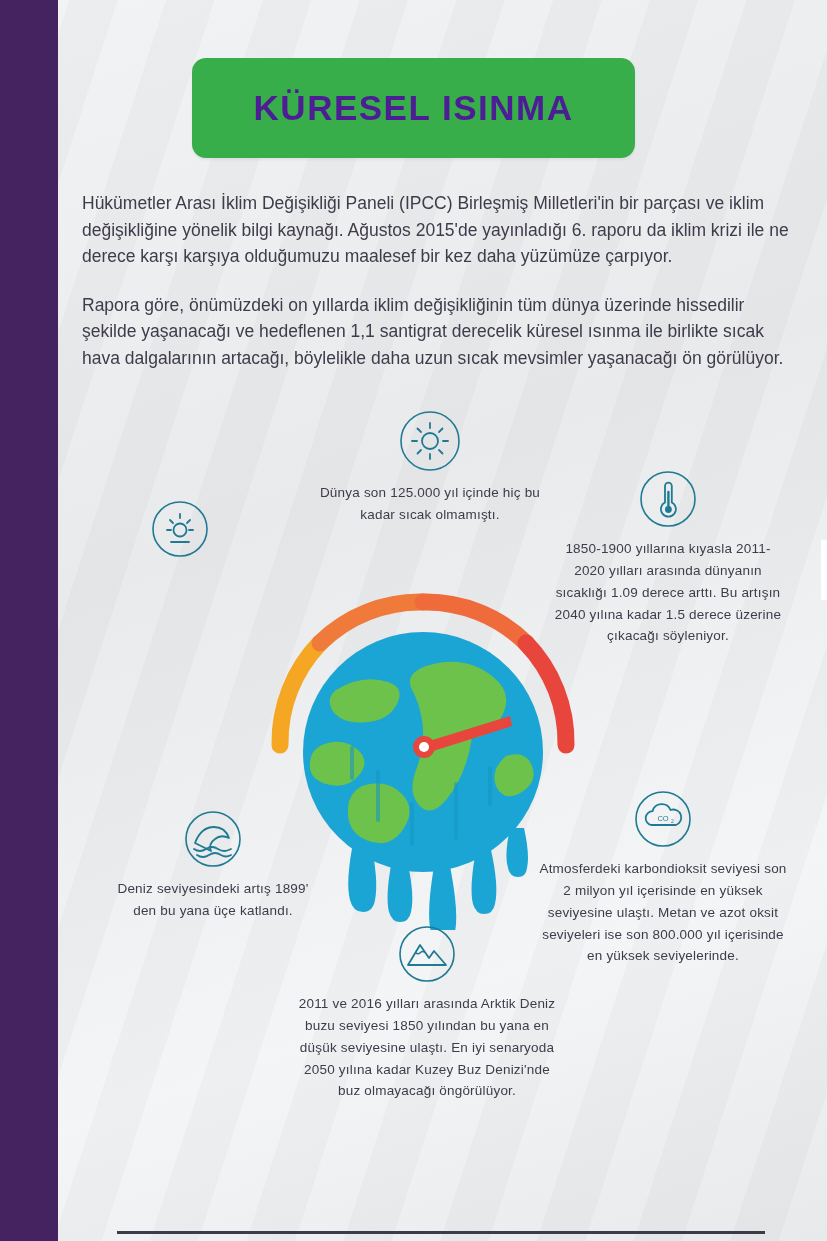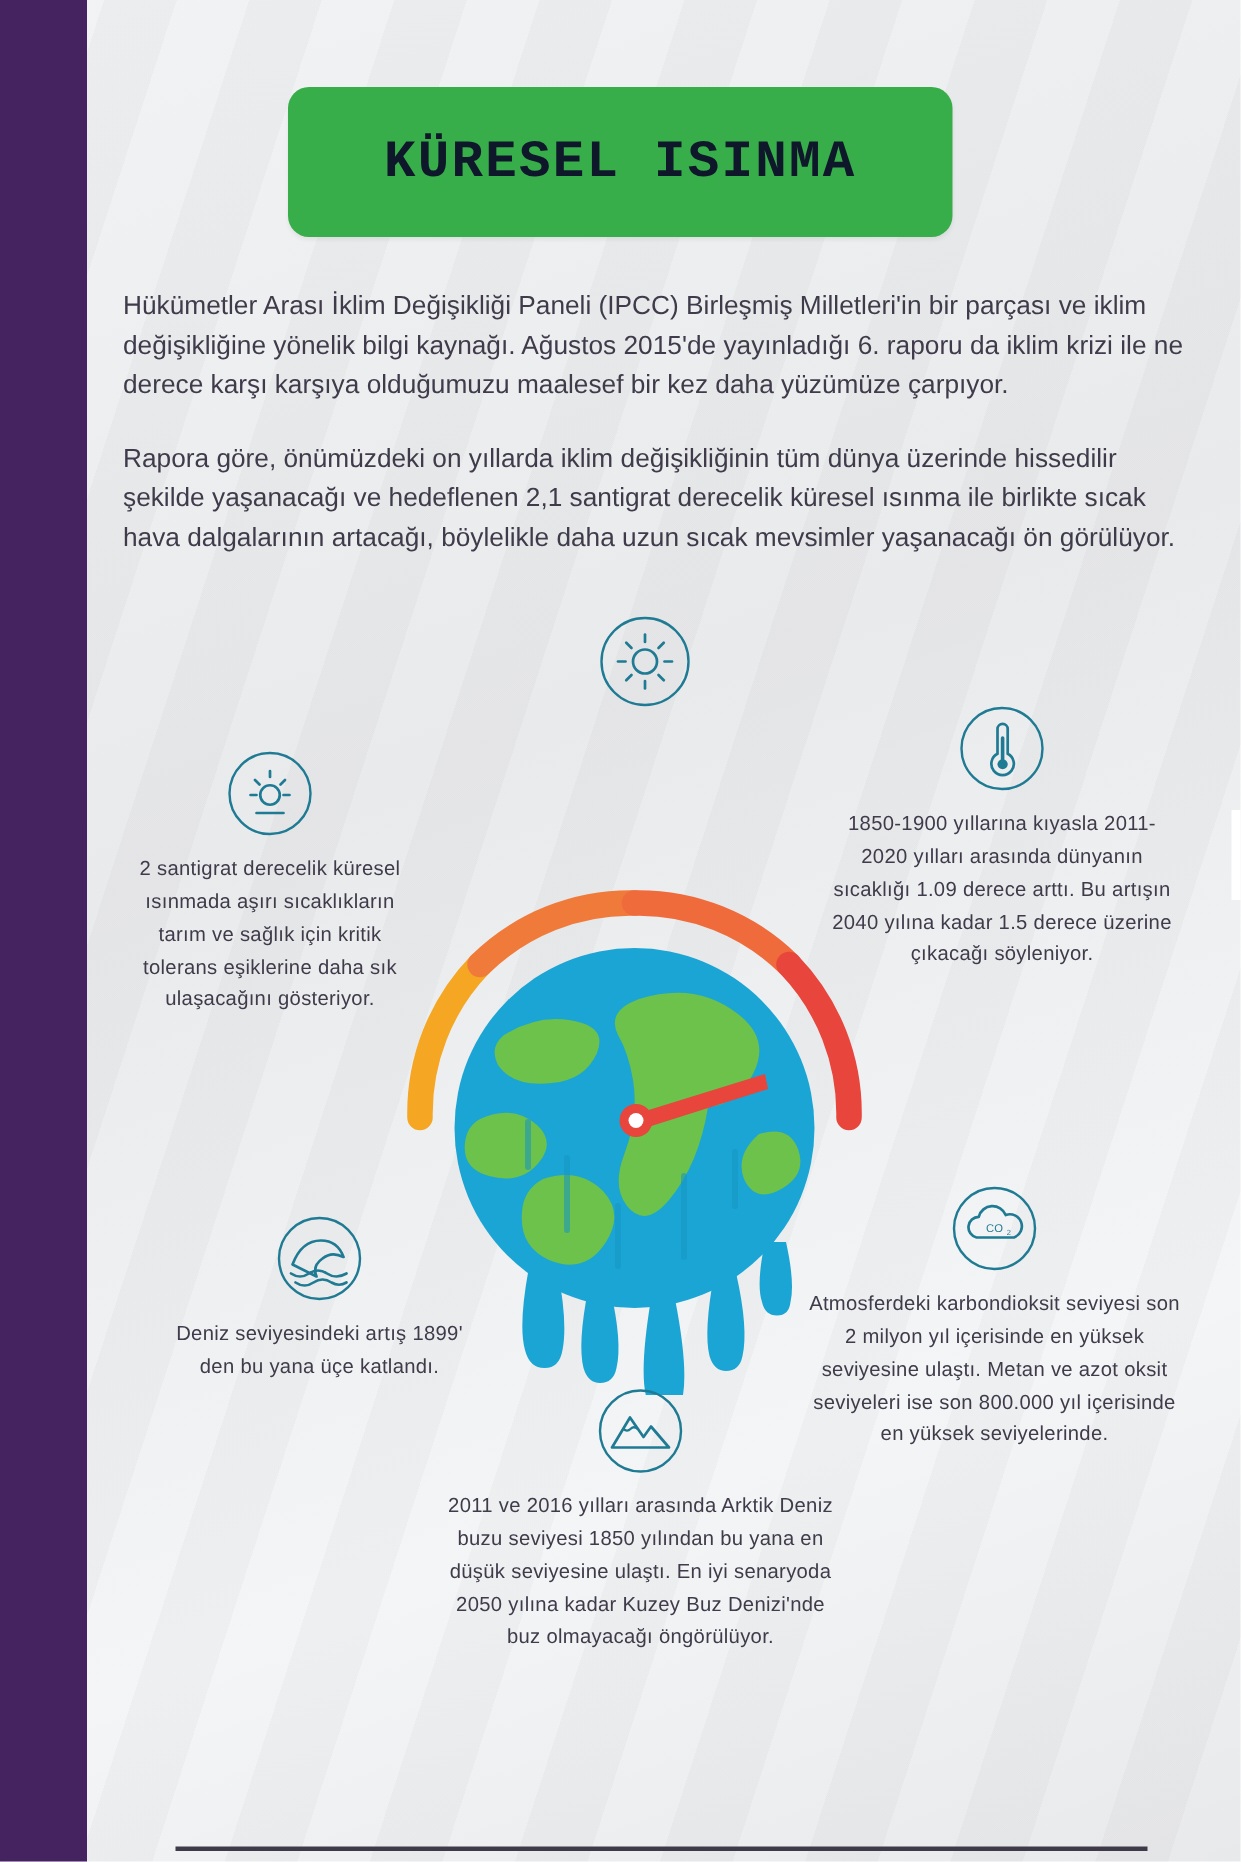--- a/index.html
+++ b/index.html
@@ -48,25 +48,25 @@
     height: 100px;
     background: #38ae4b;
     border-radius: 14px;
     display: flex;
     align-items: center;
     justify-content: center;
     box-shadow: 0 2px 3px rgba(0,0,0,0.06);
   }
   .title-banner h1 {
     margin: 0;
-    color: #0f172a;
+    color: #4c1d95;
     font-size: 35px;
     font-weight: bold;
     letter-spacing: 1.5px;
-    font-family: Liberation Mono, monospace;
+    font-family: Liberation Sans, sans-serif;
   }
 
   
   .intro {
     position: absolute;
     left: 24px;
     top: 190px;
     width: 712px;
     color: #3e3a4a;
   }
@@ -139,21 +139,21 @@
   <div class="left-bar"></div>
 
   <div class="content">
 
     <div class="title-banner">
       <h1>KÜRESEL ISINMA</h1>
     </div>
 
     <div class="intro">
       <p>Hükümetler Arası İklim Değişikliği Paneli (IPCC) Birleşmiş Milletleri'in bir parçası ve iklim değişikliğine yönelik bilgi kaynağı. Ağustos 2015'de yayınladığı 6. raporu da iklim krizi ile ne derece karşı karşıya olduğumuzu maalesef bir kez daha yüzümüze çarpıyor.</p>
-      <p>Rapora göre, önümüzdeki on yıllarda iklim değişikliğinin tüm dünya üzerinde hissedilir şekilde yaşanacağı ve hedeflenen 2,1 santigrat derecelik küresel ısınma ile birlikte sıcak hava dalgalarının artacağı, böylelikle daha uzun sıcak mevsimler yaşanacağı ön görülüyor.</p>
+      <p>Rapora göre, önümüzdeki on yıllarda iklim değişikliğinin tüm dünya üzerinde hissedilir şekilde yaşanacağı ve hedeflenen 1,1 santigrat derecelik küresel ısınma ile birlikte sıcak hava dalgalarının artacağı, böylelikle daha uzun sıcak mevsimler yaşanacağı ön görülüyor.</p>
     </div>
 
     <div class="globe-wrap">
       <svg viewBox="0 0 330 360" width="330" height="360" xmlns="http://www.w3.org/2000/svg">
 
         <g>
           <path d="M 22 175 A 143 143 0 0 1 62 73" fill="none" stroke="#f5a623" stroke-width="17" stroke-linecap="round"></path>
           <path d="M 62 73 A 143 143 0 0 1 165 32" fill="none" stroke="#f07a3a" stroke-width="17" stroke-linecap="round"></path>
           <path d="M 165 32 A 143 143 0 0 1 268 73" fill="none" stroke="#ef6b3b" stroke-width="17" stroke-linecap="round"></path>
           <path d="M 268 73 A 143 143 0 0 1 308 175" fill="none" stroke="#e8453c" stroke-width="17" stroke-linecap="round"></path>
@@ -202,38 +202,38 @@
             <line x1="31" y1="44" x2="31" y2="49"></line>
             <line x1="13" y1="31" x2="18" y2="31"></line>
             <line x1="44" y1="31" x2="49" y2="31"></line>
             <line x1="18.5" y1="18.5" x2="22" y2="22"></line>
             <line x1="40" y1="40" x2="43.5" y2="43.5"></line>
             <line x1="43.5" y1="18.5" x2="40" y2="22"></line>
             <line x1="22" y1="40" x2="18.5" y2="43.5"></line>
           </g>
         </svg>
       </div>
+      <div class="txt">Dünya son 125.000 yıl içinde hiç bu kadar sıcak olmamıştı.</div>
     </div>
 
     <div class="fact fact-small-sun">
       <div class="icon-wrap">
         <svg width="58" height="58" viewBox="0 0 58 58" xmlns="http://www.w3.org/2000/svg">
           <circle cx="29" cy="29" r="27" fill="none" stroke="#1f7a93" stroke-width="1.6"></circle>
           <circle cx="29" cy="30" r="6.5" fill="none" stroke="#1f7a93" stroke-width="1.8"></circle>
           <g stroke="#1f7a93" stroke-width="1.8" stroke-linecap="round">
             <line x1="29" y1="14" x2="29" y2="18"></line>
             <line x1="16" y1="30" x2="20" y2="30"></line>
             <line x1="38" y1="30" x2="42" y2="30"></line>
             <line x1="19" y1="20" x2="22" y2="23"></line>
             <line x1="39" y1="20" x2="36" y2="23"></line>
             <line x1="20" y1="42" x2="38" y2="42"></line>
           </g>
         </svg>
       </div>
-      <div class="txt">2 santigrat derecelik küresel ısınmada aşırı sıcaklıkların tarım ve sağlık için kritik tolerans eşiklerine daha sık ulaşacağını gösteriyor.</div>
     </div>
 
     <div class="fact fact-thermo">
       <div class="icon-wrap">
         <svg width="58" height="58" viewBox="0 0 58 58" xmlns="http://www.w3.org/2000/svg">
           <circle cx="29" cy="29" r="27" fill="none" stroke="#1f7a93" stroke-width="1.6"></circle>
           <path d="M26 16 a3.4 3.4 0 0 1 6.8 0 v16.5 a7.5 7.5 0 1 1 -6.8 0 z" fill="none" stroke="#1f7a93" stroke-width="1.8"></path>
           <line x1="29.4" y1="22" x2="29.4" y2="36" stroke="#1f7a93" stroke-width="2.4" stroke-linecap="round"></line>
           <circle cx="29.4" cy="39.5" r="3.4" fill="#1f7a93"></circle>
         </svg>

